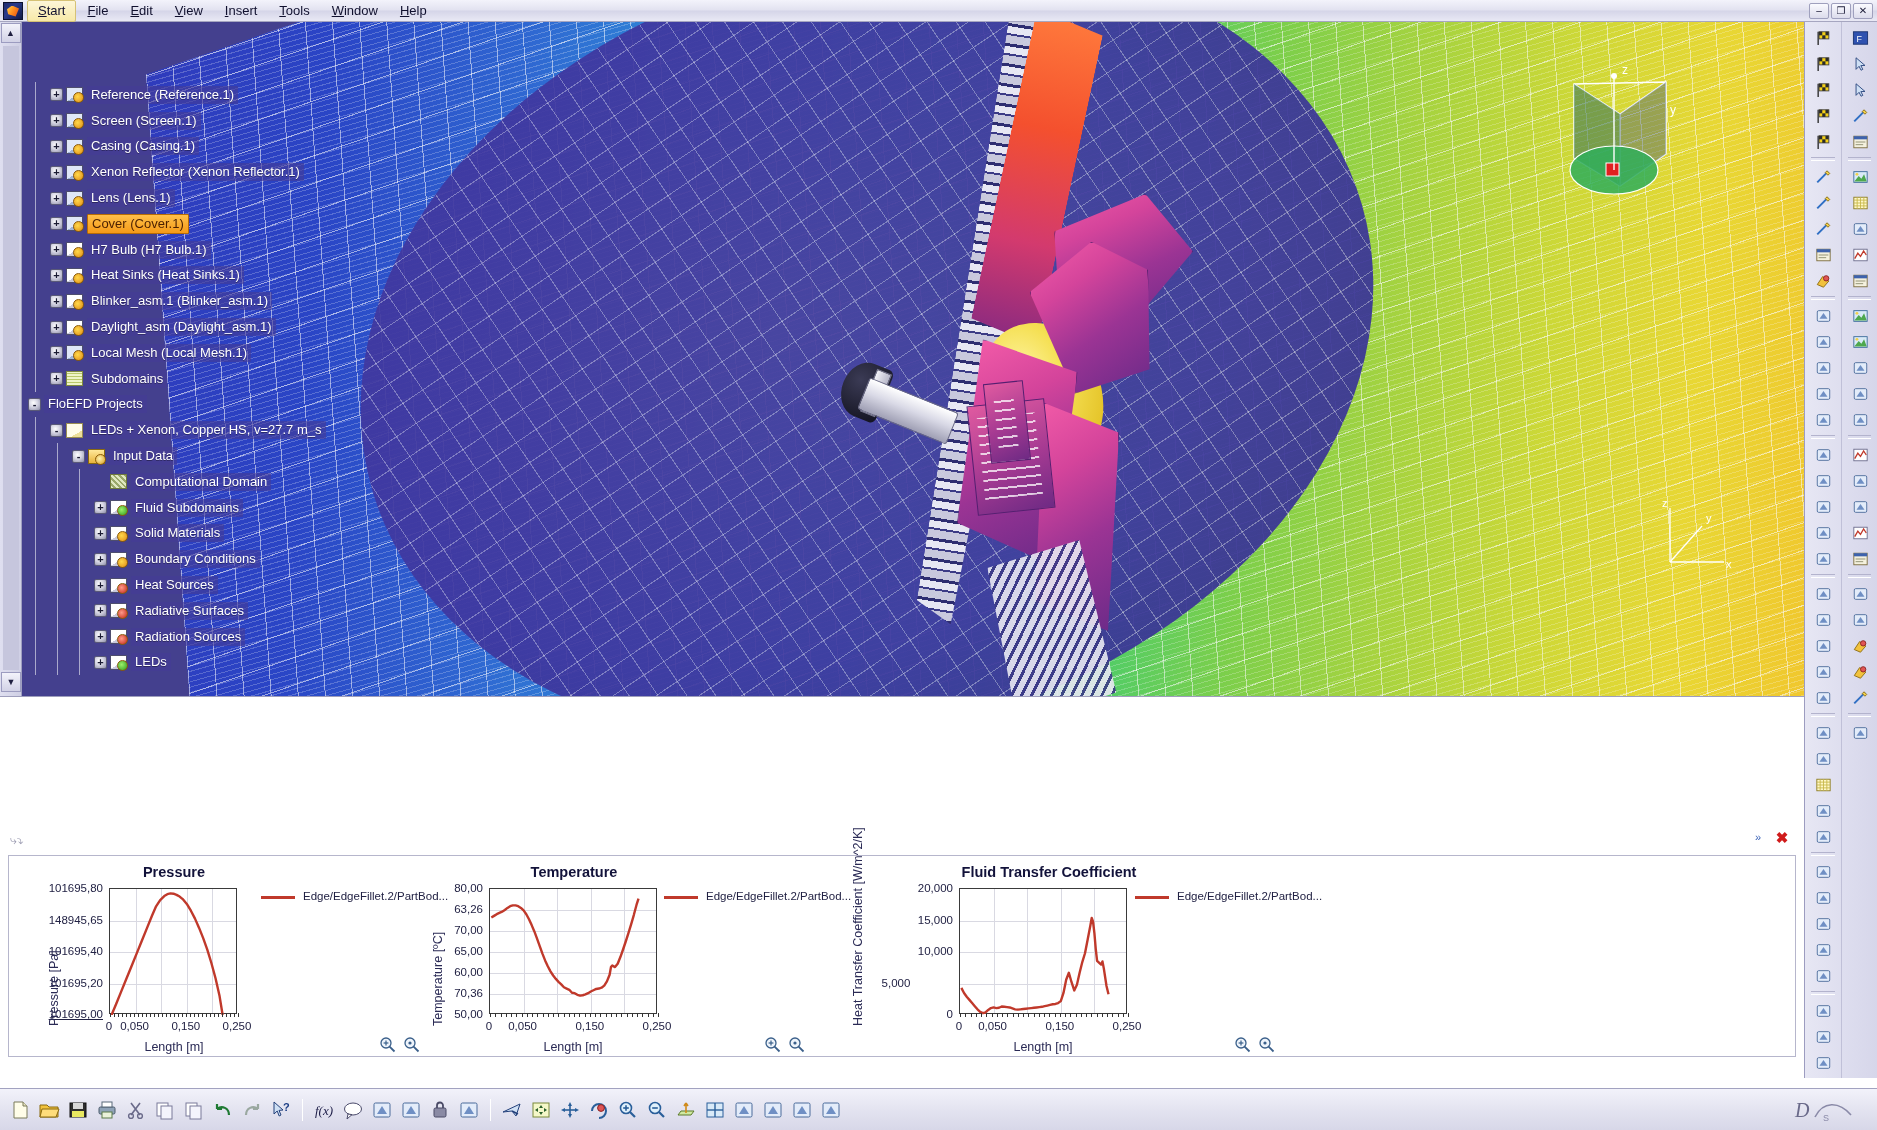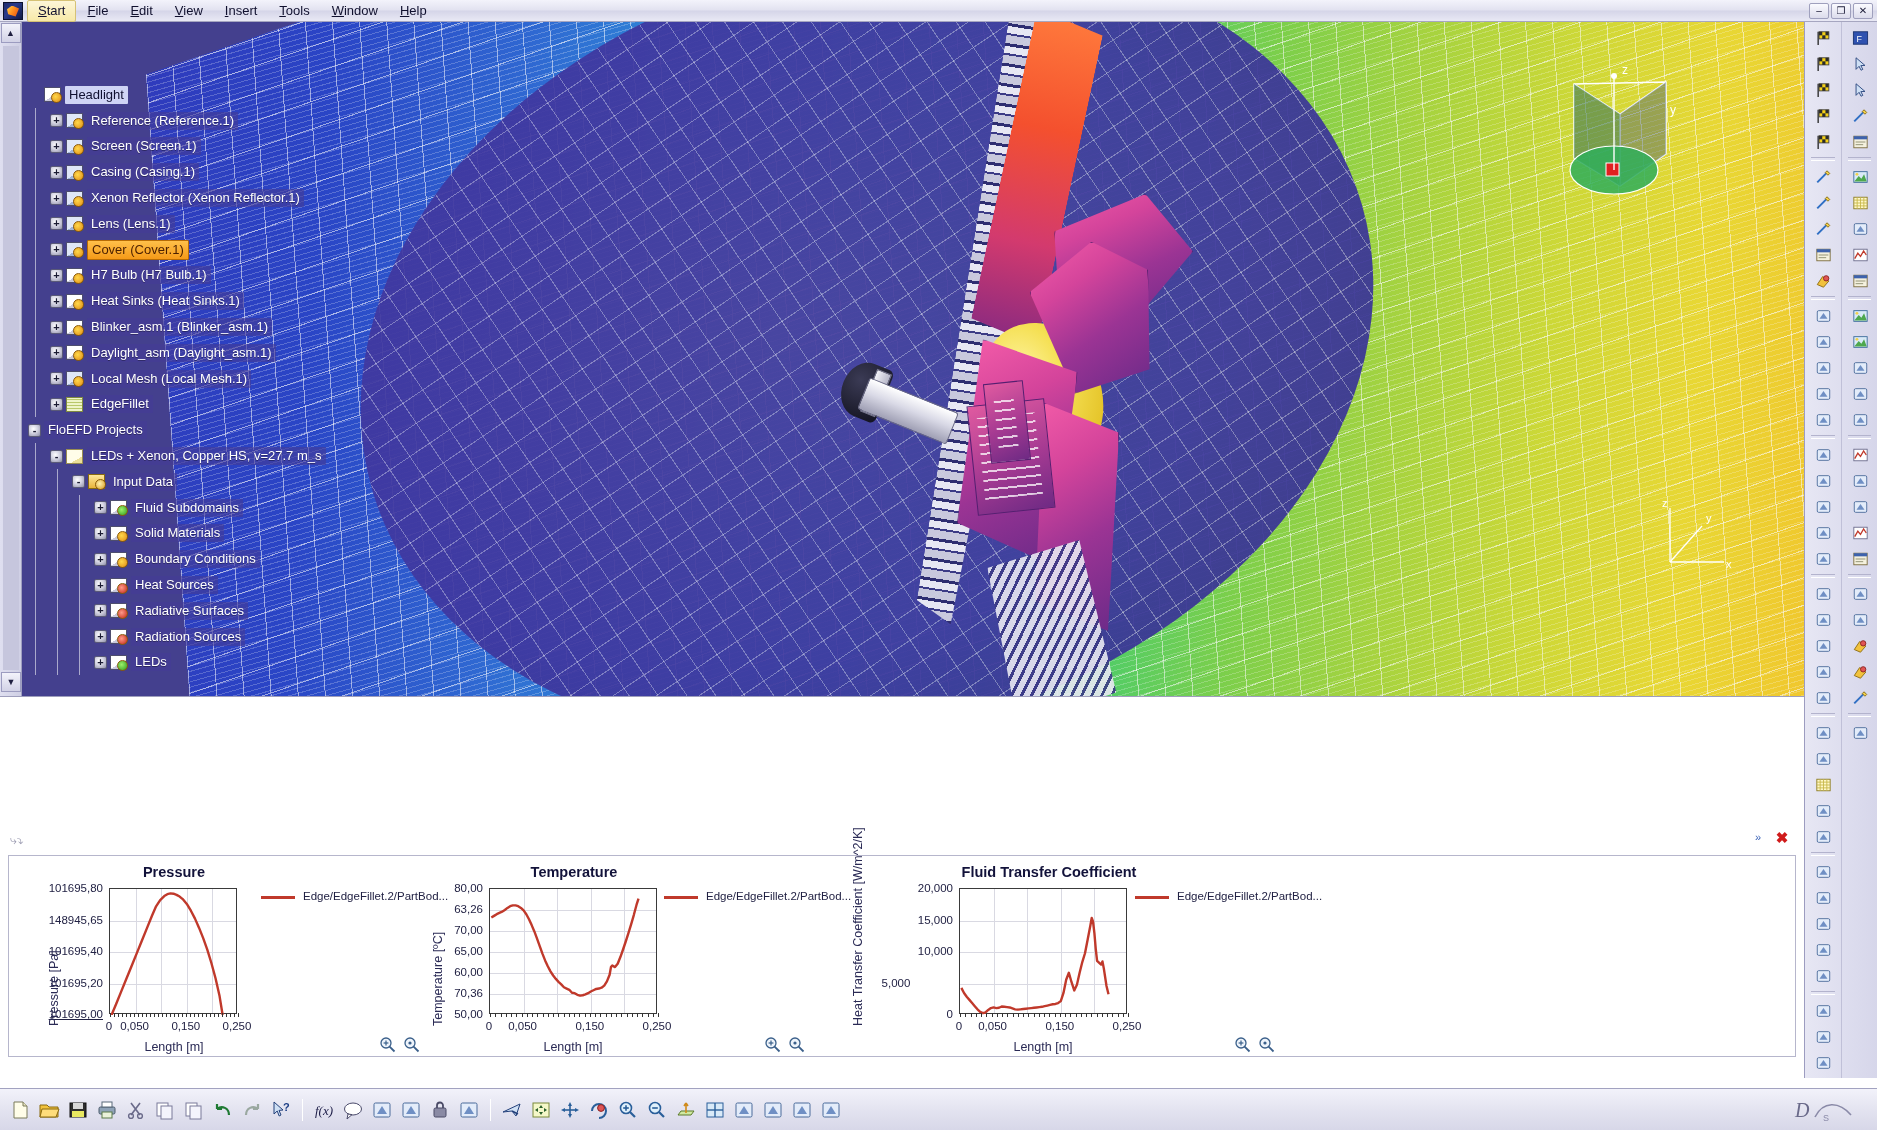--- a/index.html
+++ b/index.html
@@ -380,25 +380,20 @@
     <line x1="16" y1="66" x2="16" y2="12" stroke="#ffffff" stroke-width="1.3"></line>
     <line x1="16" y1="66" x2="70" y2="66" stroke="#ffffff" stroke-width="1.3"></line>
     <line x1="16" y1="66" x2="48" y2="30" stroke="#ffffff" stroke-width="1.3"></line>
     <text x="8" y="11" fill="#ffffff" font-size="11" font-family="Liberation Sans, sans-serif">z</text>
     <text x="52" y="26" fill="#ffffff" font-size="11" font-family="Liberation Sans, sans-serif">y</text>
     <text x="72" y="72" fill="#ffffff" font-size="11" font-family="Liberation Sans, sans-serif">x</text>
   </svg>
 </div>
 
 <div id="tree">
-    <div class="node selected" style="padding-left: 6px; height: 25.8px;">
-      <span class="expander none"></span>
-      <span class="ico"></span>
-      <span class="lbl">Headlight</span>
-    </div>
     <div class="node" style="padding-left: 28px; height: 25.8px;">
       <div class="vline" style="left: 13px;"></div>
       <span class="expander">+</span>
       <span class="ico part"></span>
       <span class="lbl">Reference (Reference.1)</span>
     </div>
     <div class="node" style="padding-left: 28px; height: 25.8px;">
       <div class="vline" style="left: 13px;"></div>
       <span class="expander">+</span>
       <span class="ico part"></span>
@@ -455,38 +450,46 @@
     <div class="node" style="padding-left: 28px; height: 25.8px;">
       <div class="vline" style="left: 13px;"></div>
       <span class="expander">+</span>
       <span class="ico part"></span>
       <span class="lbl">Local Mesh (Local Mesh.1)</span>
     </div>
     <div class="node" style="padding-left: 28px; height: 25.8px;">
       <div class="vline" style="left: 13px;"></div>
       <span class="expander">+</span>
       <span class="ico mesh"></span>
-      <span class="lbl">EdgeFillet</span>
+      <span class="lbl">Subdomains</span>
     </div>
     <div class="node" style="padding-left: 6px; height: 25.8px;">
       <span class="expander">-</span>
       <span class="lbl">FloEFD Projects</span>
     </div>
     <div class="node" style="padding-left: 28px; height: 25.8px;">
       <div class="vline" style="left: 13px;"></div>
       <span class="expander">-</span>
       <span class="ico doc"></span>
       <span class="lbl">LEDs + Xenon, Copper HS, v=27.7 m_s</span>
     </div>
     <div class="node" style="padding-left: 50px; height: 25.8px;">
       <div class="vline" style="left: 13px;"></div>
       <div class="vline" style="left: 35px;"></div>
       <span class="expander">-</span>
       <span class="ico folder"></span>
       <span class="lbl">Input Data</span>
+    </div>
+    <div class="node" style="padding-left: 72px; height: 25.8px;">
+      <div class="vline" style="left: 13px;"></div>
+      <div class="vline" style="left: 35px;"></div>
+      <div class="vline" style="left: 57px;"></div>
+      <span class="expander none"></span>
+      <span class="ico cd"></span>
+      <span class="lbl">Computational Domain</span>
     </div>
     <div class="node" style="padding-left: 72px; height: 25.8px;">
       <div class="vline" style="left: 13px;"></div>
       <div class="vline" style="left: 35px;"></div>
       <div class="vline" style="left: 57px;"></div>
       <span class="expander">+</span>
       <span class="ico green"></span>
       <span class="lbl">Fluid Subdomains</span>
     </div>
     <div class="node" style="padding-left: 72px; height: 25.8px;">

